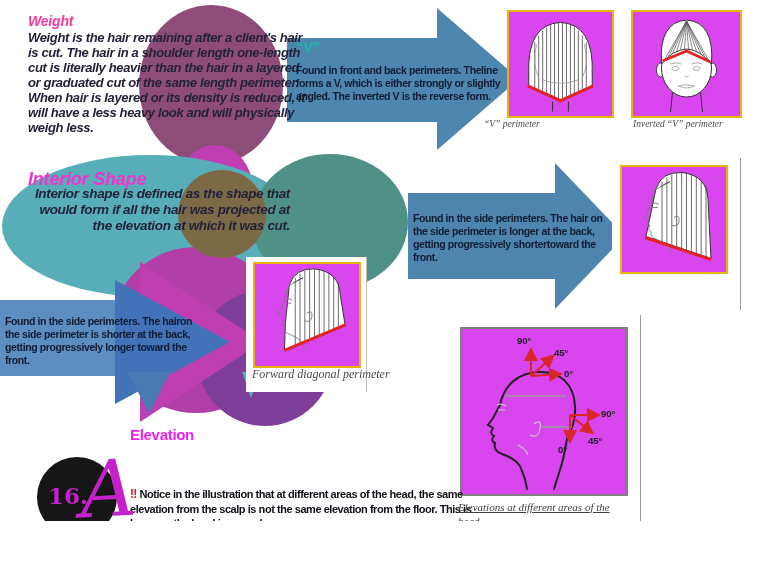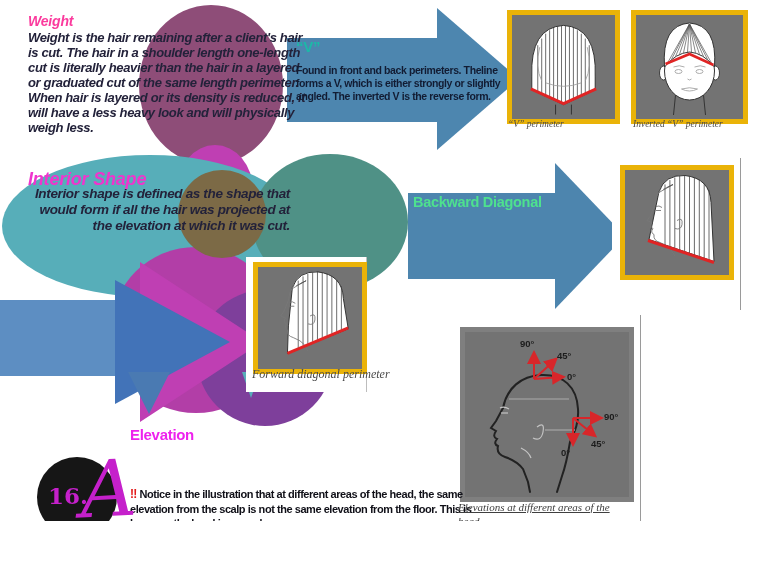--- a/index.html
+++ b/index.html
@@ -25,21 +25,21 @@
   .h-teal{font-size:15px;font-weight:bold;color:#35dfc9;letter-spacing:-0.3px;}
   .h-green{font-size:14.5px;font-weight:bold;color:#4ee18e;letter-spacing:-0.3px;}
   .h-aqua{font-size:15px;font-weight:bold;color:#1db8a8;letter-spacing:-0.3px;}
   .h-fuchsia{font-size:15px;font-weight:bold;color:#ee22ee;letter-spacing:-0.3px;}
   .body-ital{font-size:13px;font-weight:bold;font-style:italic;color:#23223a;
              line-height:15px;letter-spacing:-0.35px;}
   .body-arrow{font-size:10.5px;font-weight:bold;color:#121c33;line-height:13px;letter-spacing:-0.4px;}
   .body-elev{font-size:11px;font-weight:bold;color:#101018;line-height:14.6px;letter-spacing:-0.45px;}
   .notice-mark{color:#e31b1b;font-weight:bold;font-size:12px;}
   
-  .figbox{position:absolute;z-index:4;background:#737373;border:5px solid #eab308;text-decoration:underline;}
+  .figbox{position:absolute;z-index:4;background:#d946ef;border:2px solid #eab308;text-decoration:underline;}
   .figwrap{position:absolute;z-index:3;background:#fff;}
   .caption{position:absolute;z-index:5;font-family:"Liberation Serif",serif;
            font-style:italic;color:#4a4a4a;font-size:9.5px;line-height:11.5px;}
   .cap-elev{font-size:11px;line-height:14px;color:#3f3f3f;text-decoration:underline;}
   .elev-label{position:absolute;z-index:6;font-size:9.5px;font-weight:bold;color:#1c1c1c;}
   
   .logo-circle{position:absolute;z-index:6;width:80px;height:80px;border-radius:50%;background:#161616;}
   .logo-num{position:absolute;z-index:7;font-family:"DejaVu Serif",serif;font-weight:bold;
             font-size:23px;color:#c520cb;}
   .logo-a{position:absolute;z-index:7;font-family:"DejaVu Serif",serif;font-style:italic;
@@ -72,22 +72,23 @@
 
   <div class="txt h-pink" style="left:28px;top:13px;">Weight</div>
   <div class="txt body-ital" style="left:28px;top:30px;width:282px;">Weight is the hair remaining after a client's hair is cut. The hair in a shoulder length one-length cut is literally heavier than the hair in a layered or graduated cut of the same length perimeter. When hair is layered or its density is reduced, it will have a less heavy look and will physically weigh less.</div>
 
   <div class="txt h-mag" style="left:28px;top:169px;">Interior Shape</div>
   <div class="txt body-ital" style="left:28px;top:186px;width:262px;font-size:13.5px;line-height:16px;text-align:right;">Interior shape is defined as the shape that would form if all the hair was projected at the elevation at which it was cut.</div>
 
   <div class="txt h-aqua" style="left:296px;top:38px;">“V”</div>
   <div class="txt body-arrow" style="left:296px;top:64px;width:212px;">Found in front and back perimeters. Theline forms a V, which is either strongly or slightly angled. The inverted V is the reverse form.</div>
 
-  <div class="txt h-green" style="left:413px;top:194px;">Backward Diagonal</div>
-
+  <div class="txt body-arrow" style="left:413px;top:212px;width:190px;">Found in the side perimeters. The hair on the side perimeter is longer at the back, getting progressively shortertoward the front.</div>
+
+  <div class="txt body-arrow" style="left:5px;top:315px;width:200px;">Found in the side perimeters. The hairon the side perimeter is shorter at the back, getting progressively longer toward the front.</div>
 
   <div class="txt h-fuchsia" style="left:130px;top:426px;">Elevation</div>
   <div class="txt body-elev" style="left:130px;top:487px;width:342px;"><span class="notice-mark">‼</span><span> Notice in the illustration that at different areas of the head, the same elevation from the scalp is not the same elevation from the floor. This is because the head is curved.</span></div>
 
   <div class="figbox" style="left:507px;top:10px;width:103px;height:104px;">
     <svg width="103" height="104" viewBox="0 0 104 104">
       <path d="M20,62 Q18,12 52,10 Q86,12 84,62 L84,75 L52,90 L20,75 Z" fill="#ffffff" stroke="#333" stroke-width="1"></path>
       <g stroke="#444" stroke-width="0.8">
         <line x1="26" y1="30.0" x2="26" y2="78.0"></line>
           <line x1="30" y1="23.3" x2="30" y2="79.7"></line>
@@ -109,21 +110,21 @@
           <path d="M76,32 Q81,52 74,66"></path>
           <path d="M34,68 Q52,75 70,68"></path>
       </g>
       <g stroke="#333" stroke-width="1">
           <line x1="44" y1="90" x2="44" y2="100"></line>
           <line x1="60" y1="90" x2="60" y2="100"></line>
         </g>
       <path d="M19,74 L52,89 L85,74" fill="none" stroke="#e02424" stroke-width="3"></path>
     </svg>
   </div>
-  <div class="caption" style="left:508px;top:119px;width:110px;">“V” perimeter</div>
+  <div class="caption" style="left:484px;top:119px;width:110px;">“V” perimeter</div>
 
   <div class="figbox" style="left:631px;top:10px;width:107px;height:104px;">
     <svg width="107" height="104" viewBox="0 0 104 104">
       <g stroke="#333" stroke-width="1" fill="none">
           <path d="M38,80 L36,100"></path>
           <path d="M66,80 L68,100"></path>
         </g>
       <ellipse cx="26" cy="58" rx="4" ry="7" fill="#fff" stroke="#333" stroke-width="0.9"></ellipse>
       <ellipse cx="78" cy="58" rx="4" ry="7" fill="#fff" stroke="#333" stroke-width="0.9"></ellipse>
       <ellipse cx="52" cy="56" rx="25" ry="29" fill="#ffffff" stroke="#333" stroke-width="1"></ellipse>

